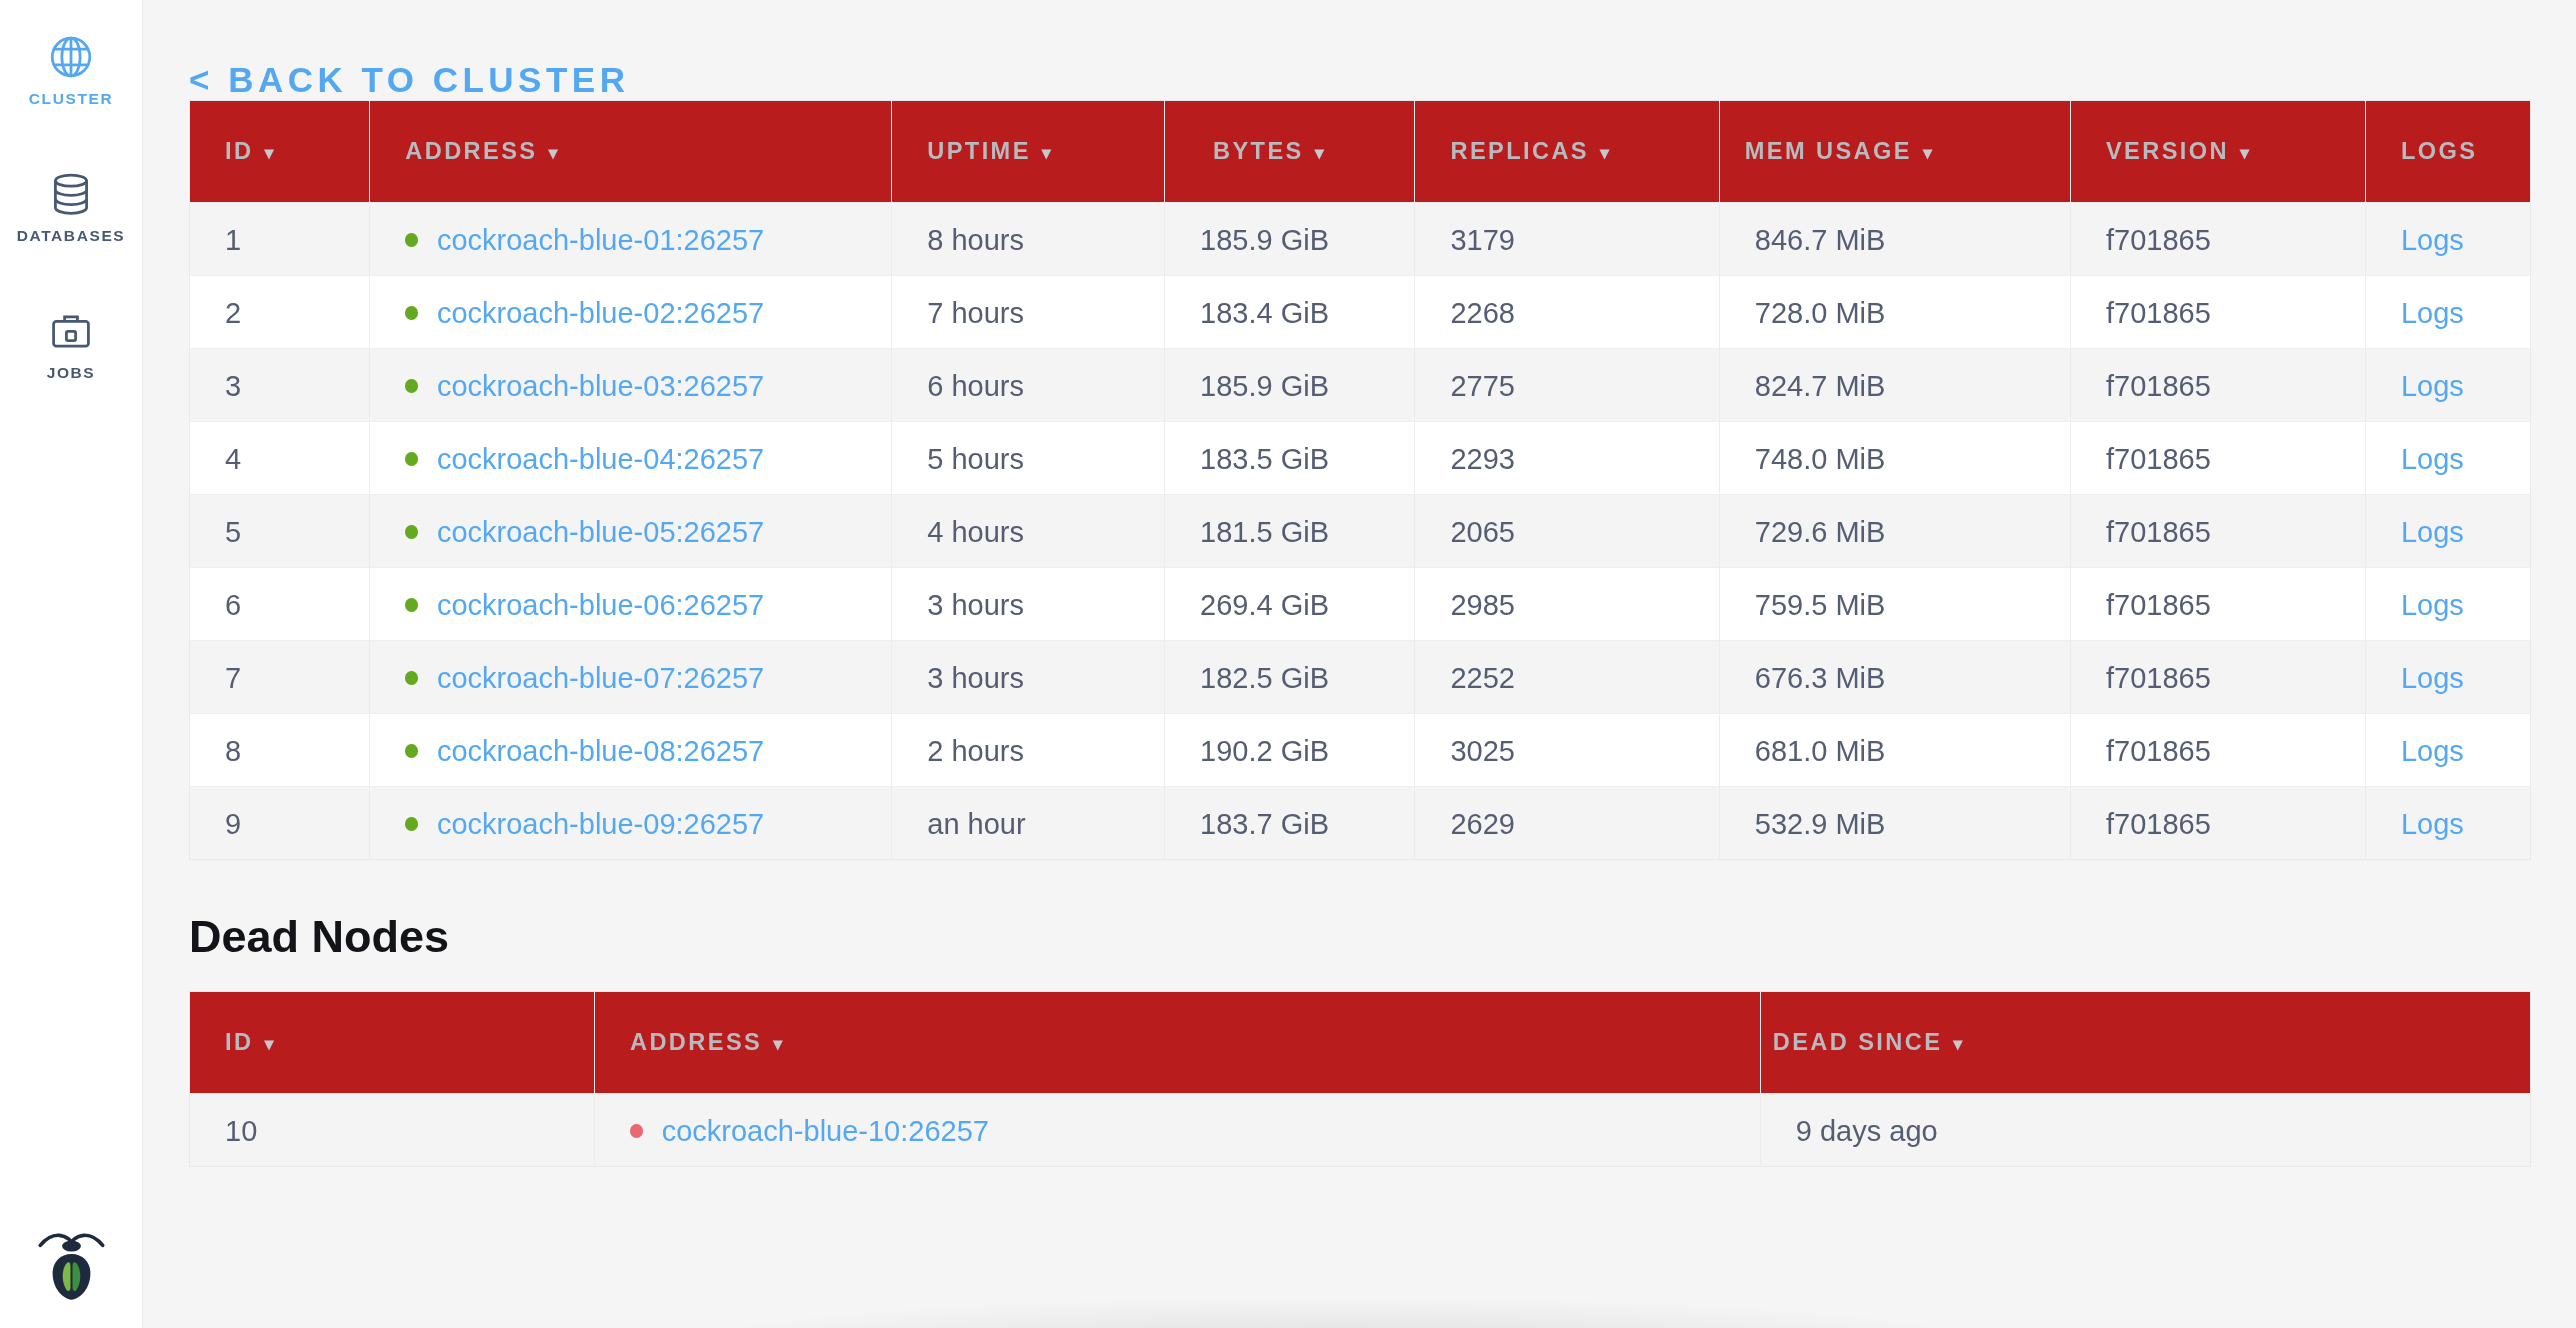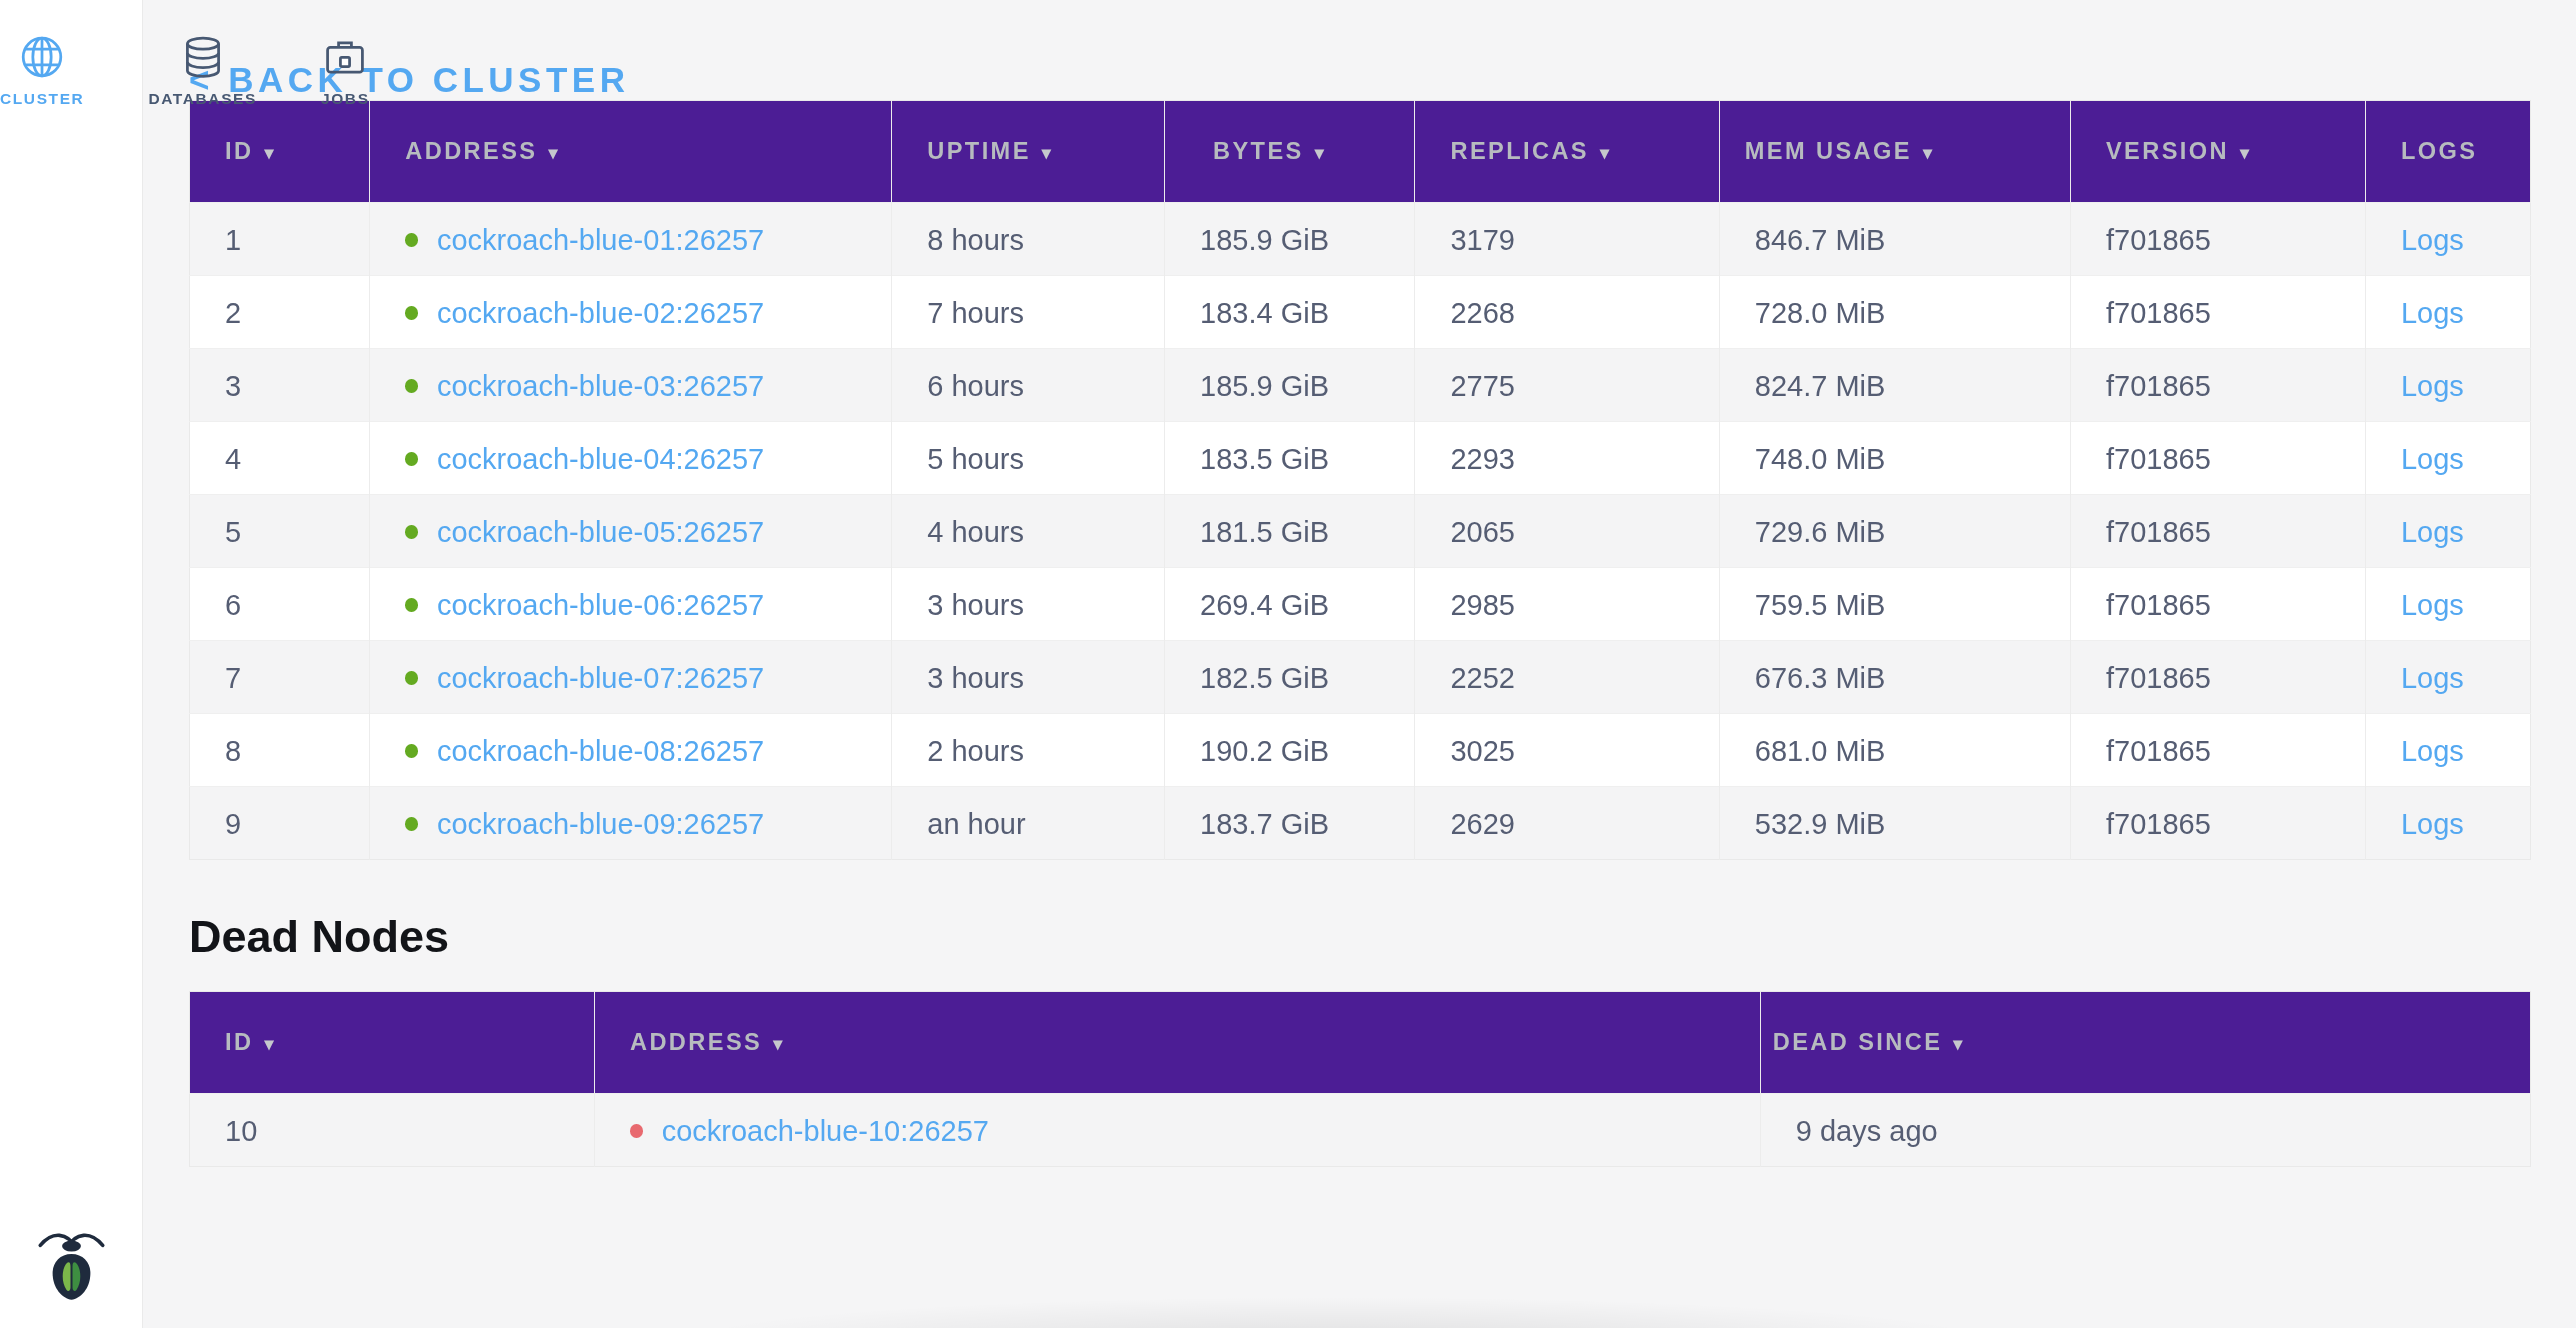--- a/index.html
+++ b/index.html
@@ -12,21 +12,21 @@
   .app { display: flex; width: 100%; height: 100%; position: relative; }
 
   
   .sidebar {
     width: 143px; height: 100%;
     background: #ffffff;
     border-right: 1.8px solid #eaeaea;
     position: relative;
     flex: 0 0 143px;
   }
-  .nav { display: flex; flex-direction: row; align-items: center; padding-top: 35px; gap: 64px; }
+  .nav { display: flex; flex-direction: column; align-items: center; padding-top: 35px; gap: 64px; }
   .nav-item { display: flex; flex-direction: column; align-items: center; cursor: pointer; }
   .nav-label {
     margin-top: 11px;
     font-size: 15.5px; font-weight: bold; letter-spacing: 1.6px;
     color: var(--nav-slate);
   }
   .nav-item.active .nav-label { color: var(--accent); }
   .logo { position: absolute; left: 35px; bottom: 23.6px; }
 
   
@@ -53,21 +53,21 @@
     border: 1.8px solid #e9e9e9;
     table-layout: fixed;
   }
   .nodes-table th {
     height: 102px;
     text-align: left;
     vertical-align: middle;
     padding-left: 35px;
     font-size: 23.6px; font-weight: bold; letter-spacing: 2.4px;
     color: #b7bbbf;
-    background: #4c1d95;
+    background: #b91c1c;
     border-right: 1.8px solid #ececec;
     white-space: nowrap;
   }
   .nodes-table td {
     height: 73px;
     vertical-align: middle;
     padding-left: 35px;
     font-size: 29px;
     color: var(--cell-text);
     border-right: 1.8px solid #ececec;

